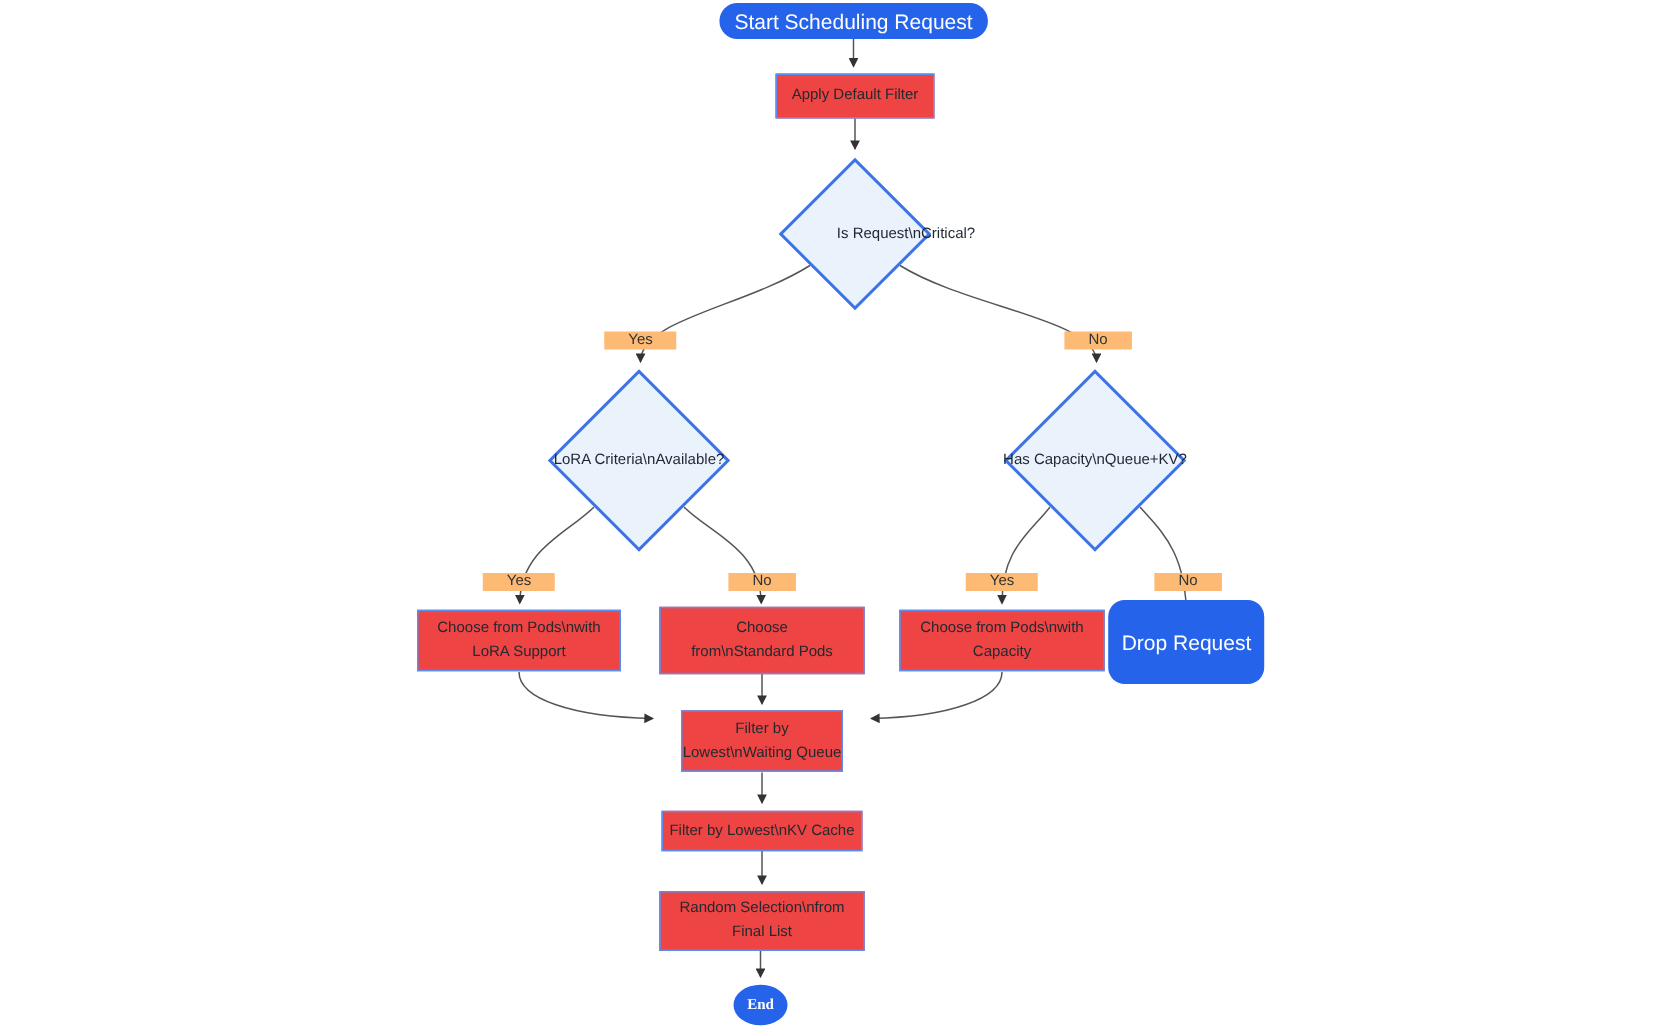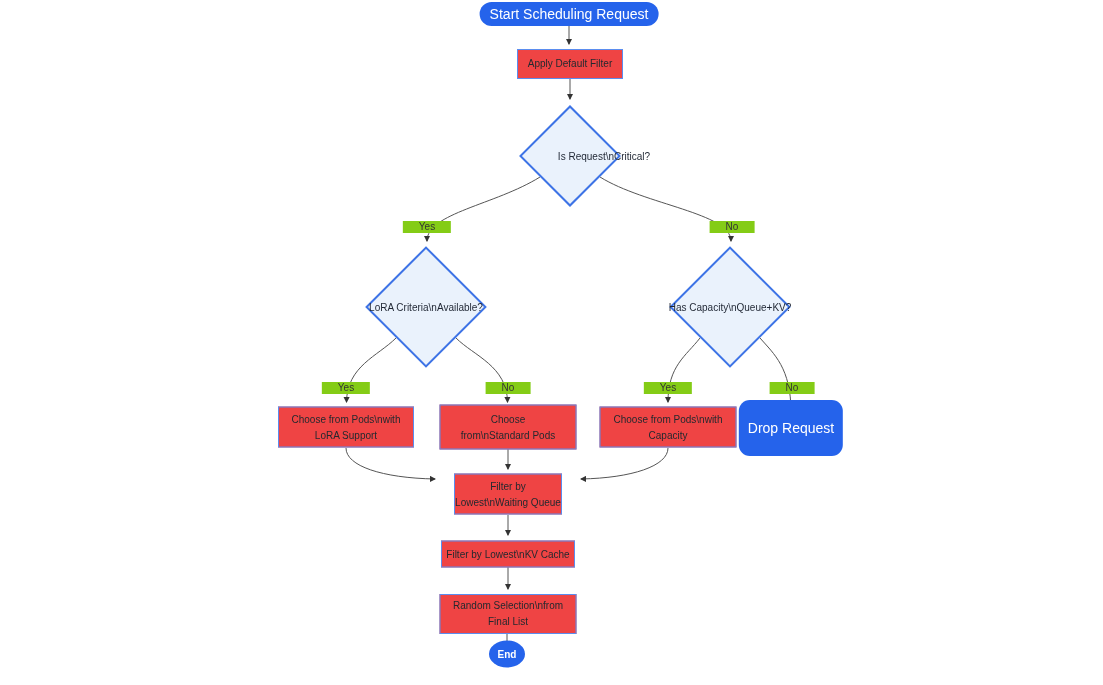--- a/index.html
+++ b/index.html
@@ -29,21 +29,21 @@
   .diamond{
     position:absolute;transform:translate(-50%,-50%) rotate(45deg);
     background:#eaf2fc;border:2px solid #3d73e6;box-sizing:border-box;z-index:1;
   }
   .diamond-label{
     position:absolute;transform:translate(-50%,-50%);white-space:nowrap;
     font-size:10px;color:#1f2633;z-index:2;
   }
   .edge-label{
     position:absolute;transform:translate(-50%,-50%);
-    background:#84cc16;color:#333333;font-size:10px;line-height:12px;
+    background:#fdba74;color:#333333;font-size:10px;line-height:12px;
     padding:0 16px;z-index:3;white-space:nowrap;
   }
 </style>
 </head>
 <body>
 
 <div class="canvas">
 
   <svg class="edges" width="1103" height="685" viewBox="0 0 1103 685">
     <defs>
@@ -103,21 +103,21 @@
   </div>
 
   <div class="node rect" style="left:508px;top:554px;width:134px;height:27px;">
     <span class="lbl" style="width:128px;">Filter by Lowest\nKV Cache</span>
   </div>
 
   <div class="node rect" style="left:508px;top:614px;width:137px;height:40px;">
     <span class="lbl" style="width:115px;">Random Selection\nfrom Final List</span>
   </div>
 
-  <div class="node terminator" style="left:507px;top:654px;width:36px;height:27px;">End</div>
+  <div class="node terminator" style="left:507px;top:670px;width:36px;height:27px;font-family:Liberation Serif, serif;">End</div>
 
   <span class="edge-label" style="left:427px;top:227px;">Yes</span>
   <span class="edge-label" style="left:732px;top:227px;">No</span>
   <span class="edge-label" style="left:346px;top:388px;">Yes</span>
   <span class="edge-label" style="left:508px;top:388px;">No</span>
   <span class="edge-label" style="left:668px;top:388px;">Yes</span>
   <span class="edge-label" style="left:792px;top:388px;">No</span>
 
 </div>
 

